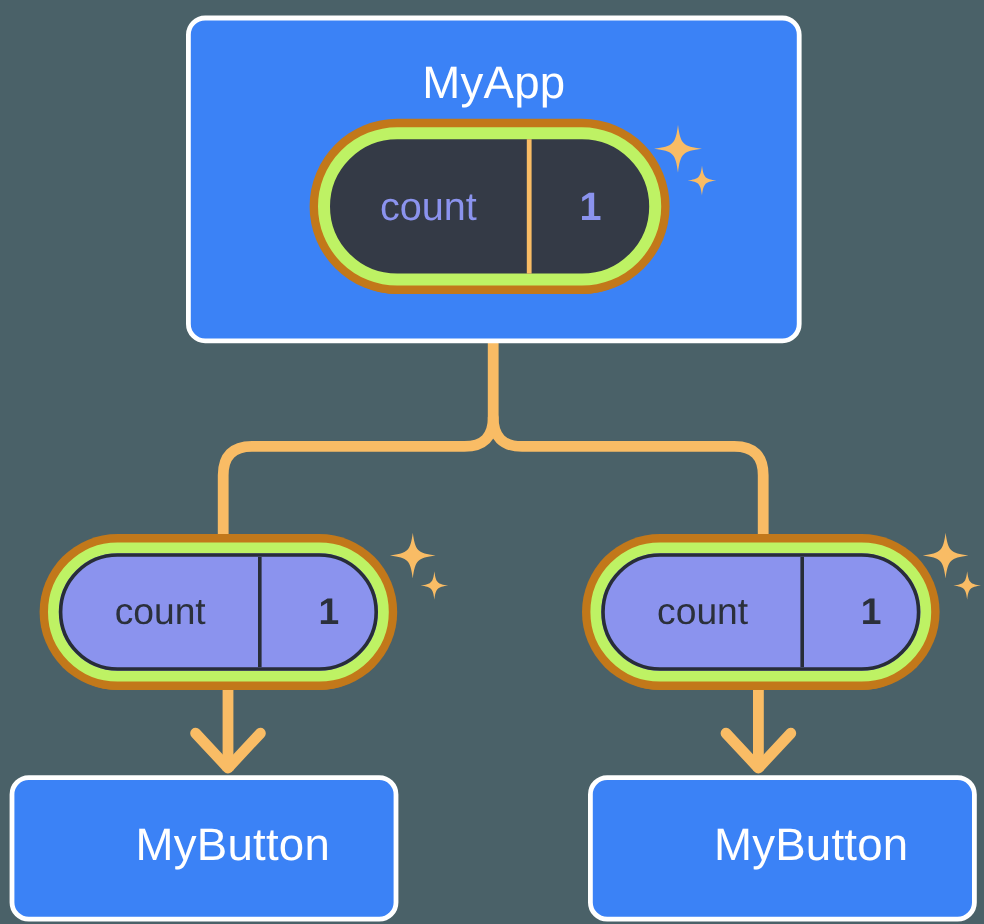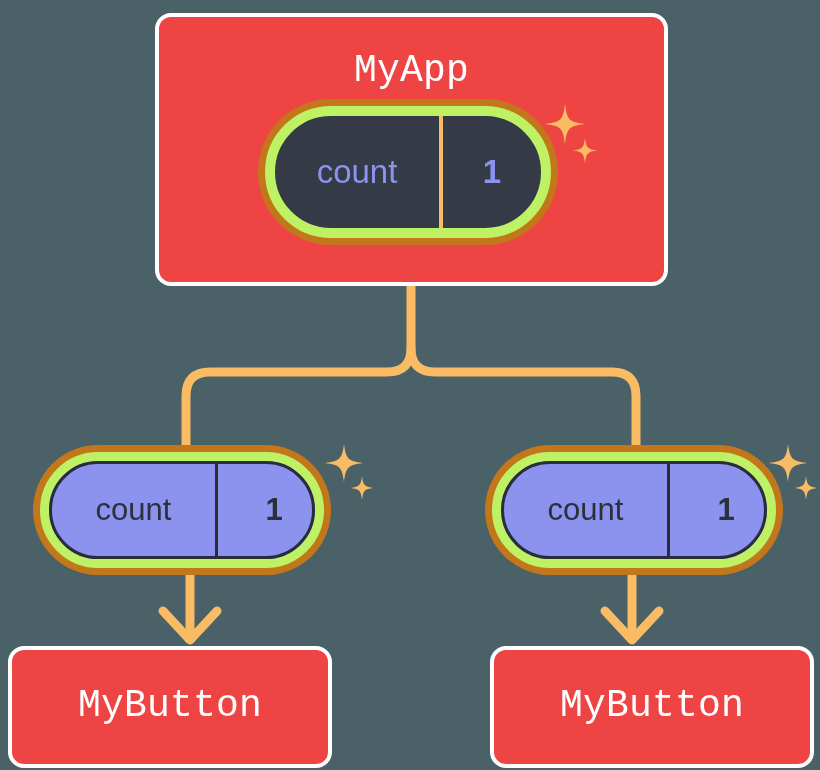--- a/index.html
+++ b/index.html
@@ -28,25 +28,24 @@
     width: 820px;
     height: 770px;
     z-index: 1;
     pointer-events: none;
   }
 
   
   .card {
     position: absolute;
     z-index: 2;
-    background: #ef4444;
+    background: #3b82f6;
     border: 4px solid #ffffff;
     border-radius: 16px;
     box-sizing: border-box;
-    font-family: Liberation Mono, monospace;
   }
   .card-title {
     position: absolute;
     left: 0;
     width: 100%;
     text-align: center;
     color: #ffffff;
     font-weight: 400;
     letter-spacing: 0.2px;
     white-space: nowrap;
@@ -61,20 +60,21 @@
     top: 32px;
     font-size: 38px;
   }
   .card-mybutton {
     width: 324px;
     height: 122px;
   }
   .card-mybutton .card-title {
     top: 34px;
     font-size: 38px;
+    padding-left: 24px;
   }
   #card-mybutton-left {
     left: 8px;
     top: 646px;
   }
   #card-mybutton-right {
     left: 490px;
     top: 646px;
   }
 

